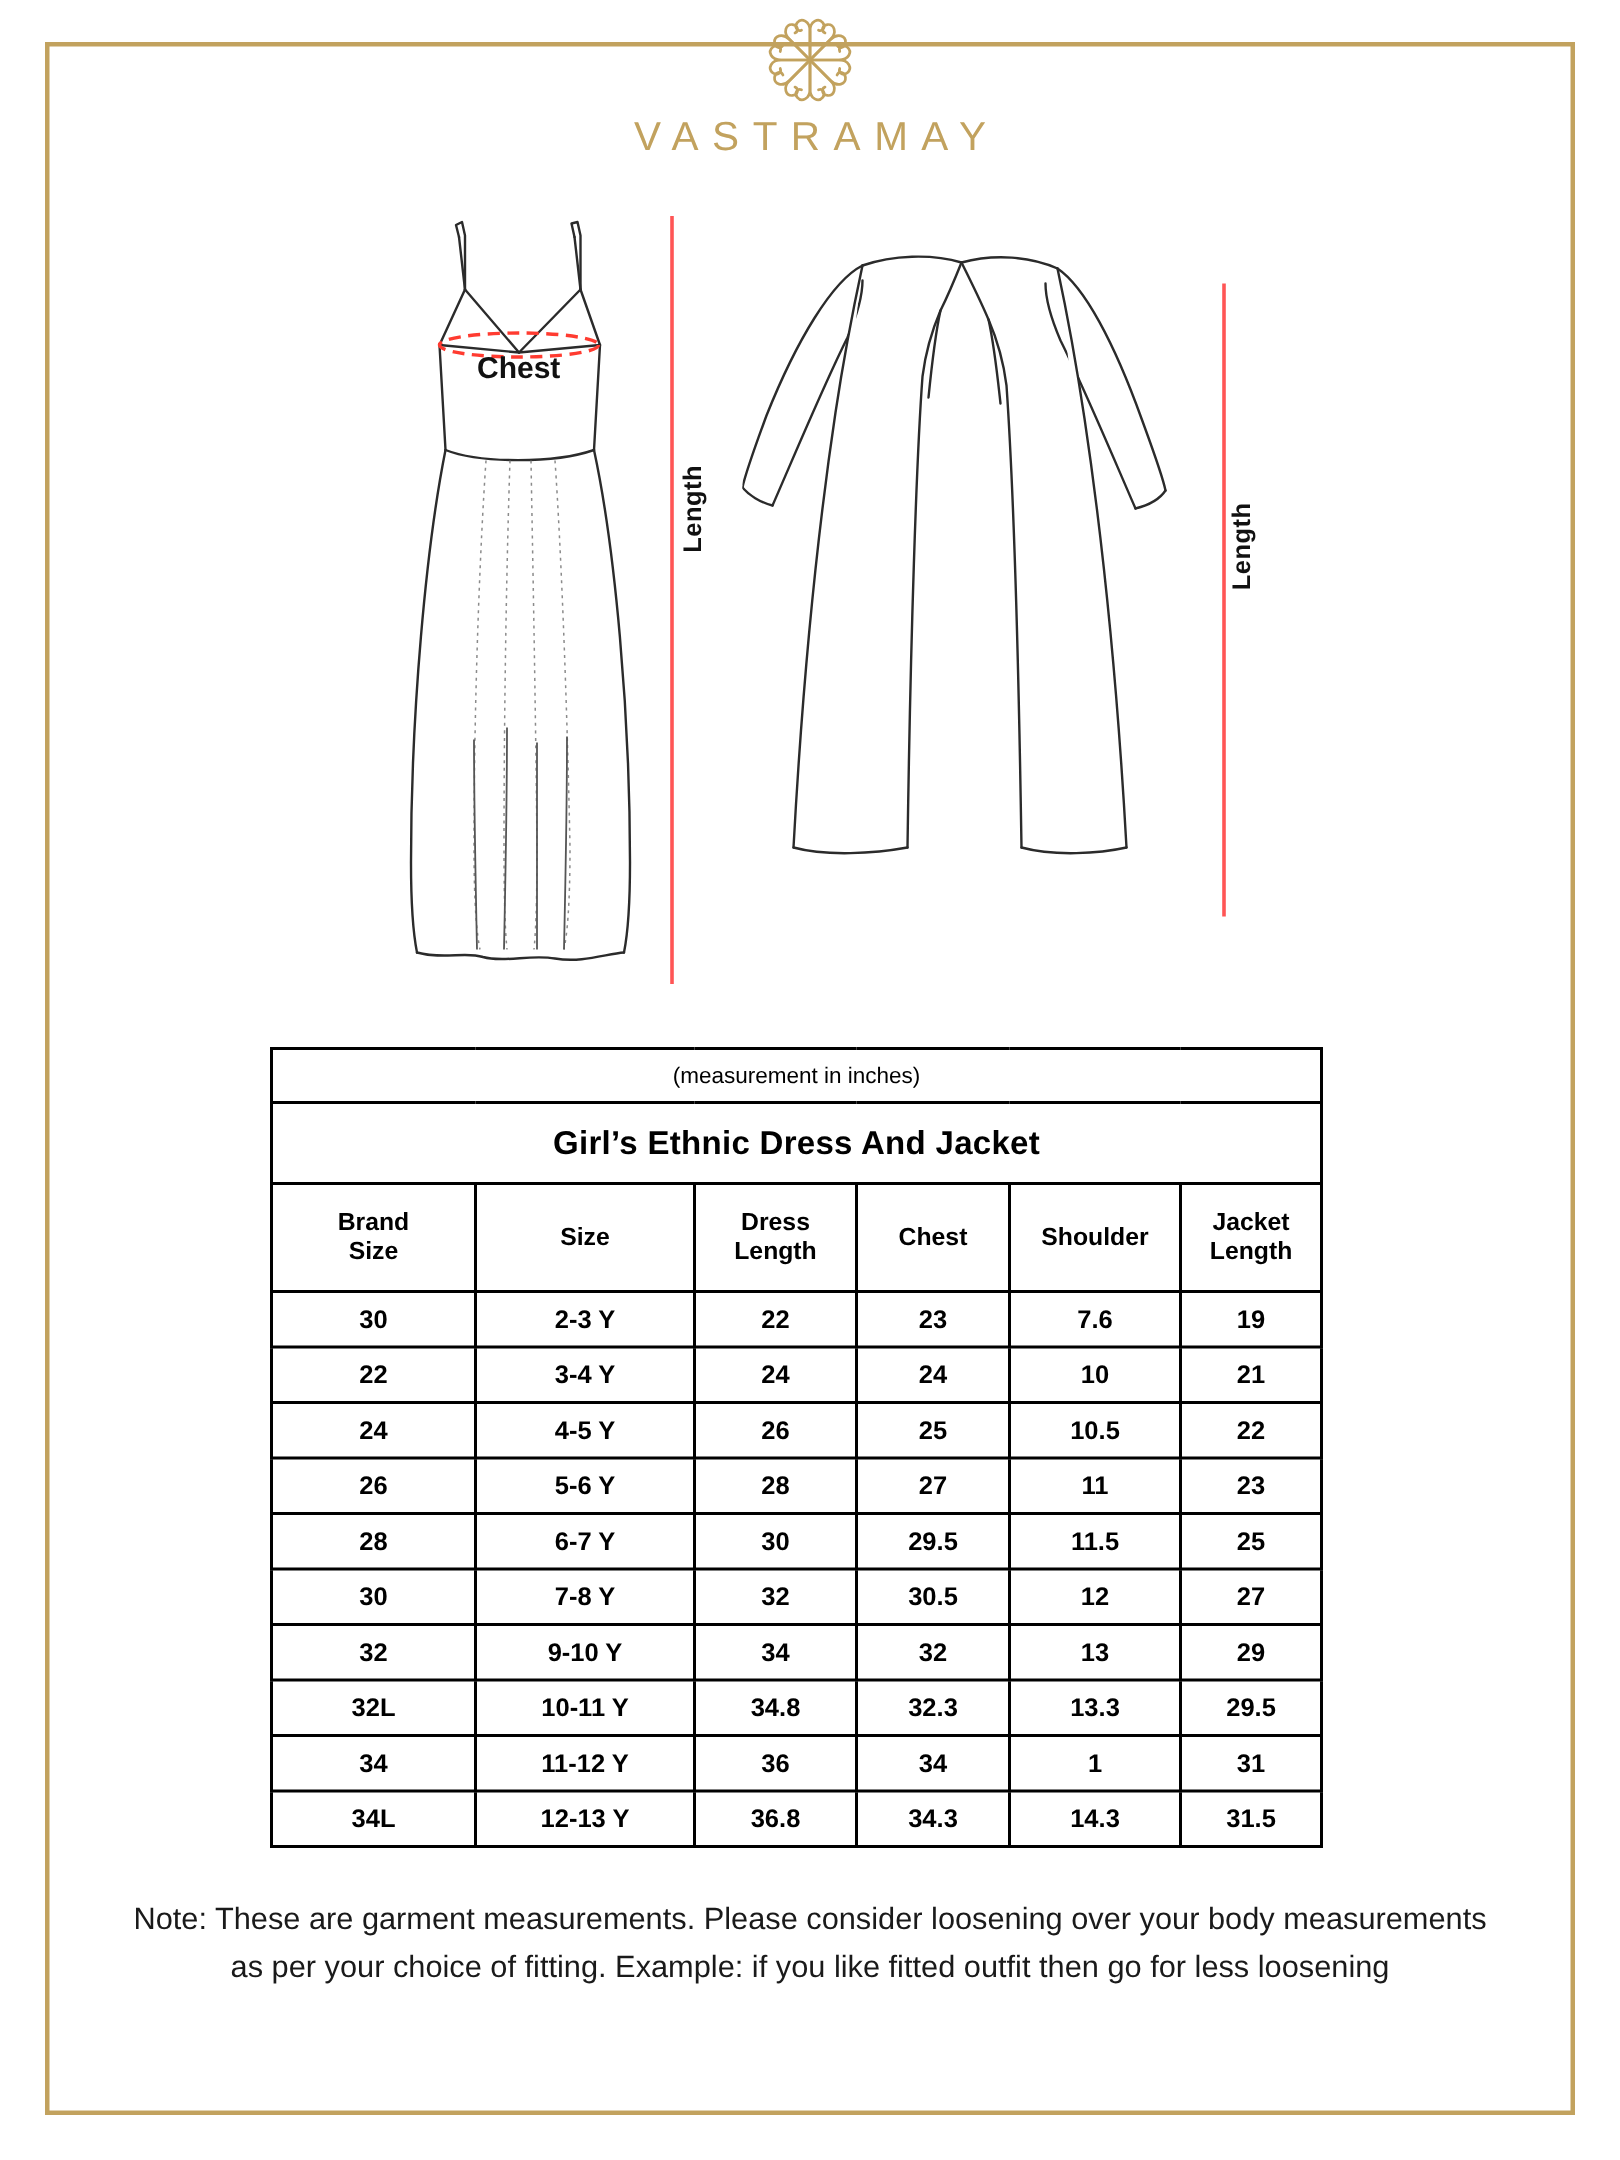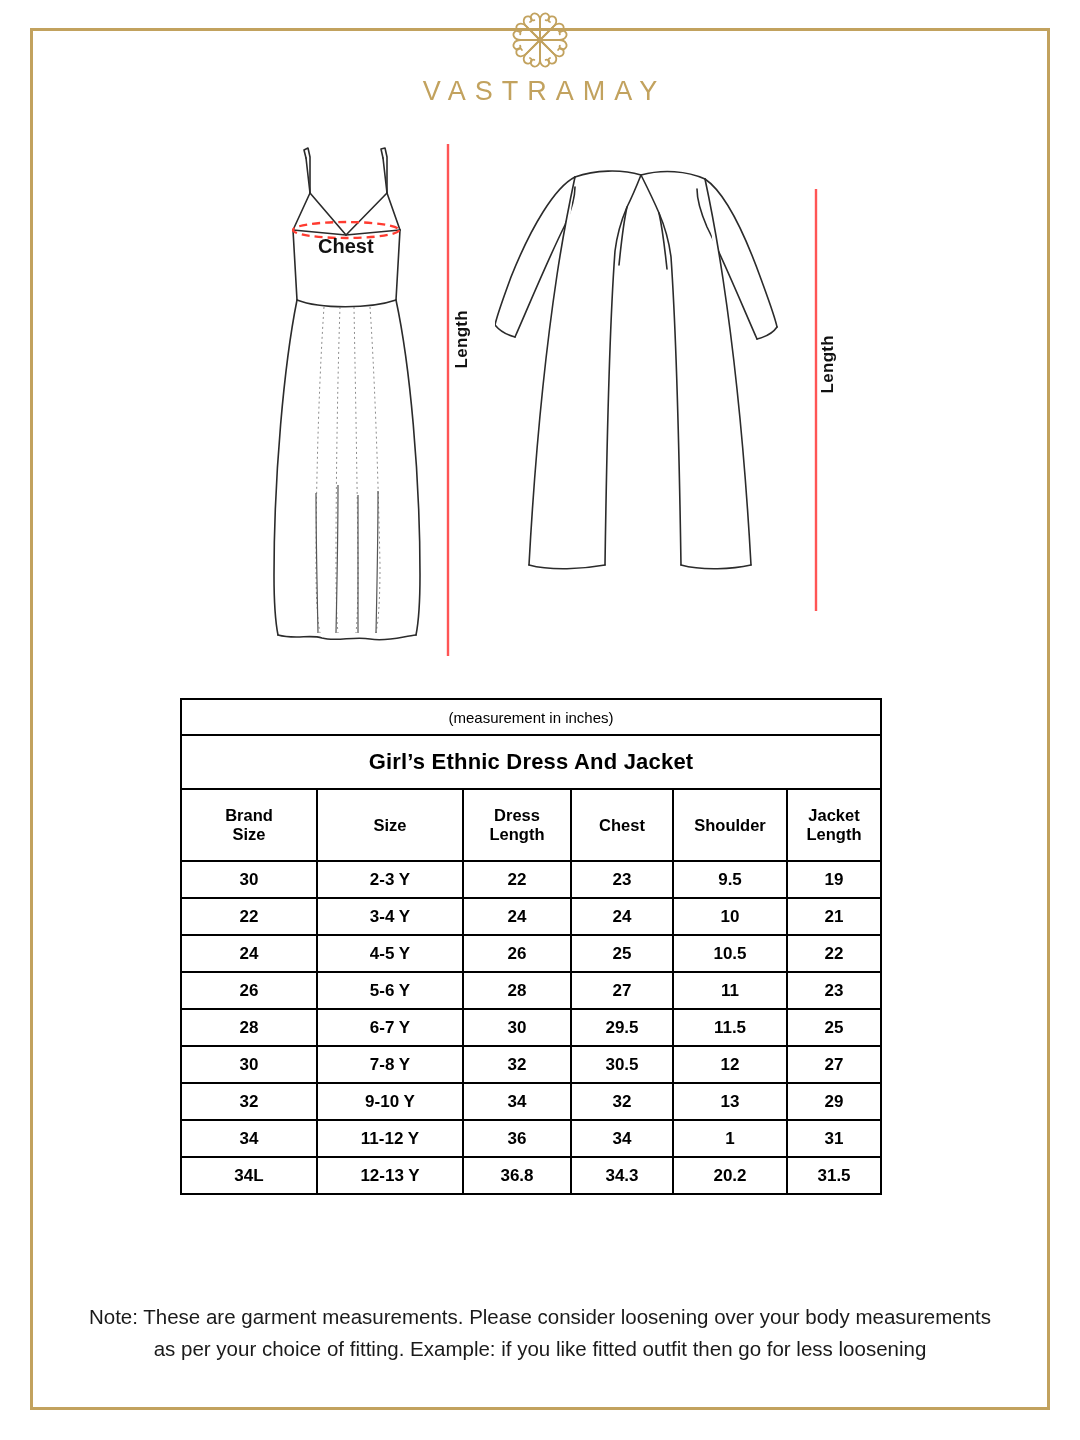--- a/index.html
+++ b/index.html
@@ -149,21 +149,21 @@
   .c2 { width: 146px; }
   .c3 { width: 108px; }
   .c4 { width: 102px; }
   .c5 { width: 114px; }
   .c6 { width: 94px; }
 
   
   #note {
     position: absolute;
     left: 45px;
-    top: 1301px;
+    top: 1264px;
     width: 990px;
     text-align: center;
     font-family: "Liberation Sans", sans-serif;
     font-size: 20.5px;
     color: #1a1a1a;
     line-height: 1.55;
   }
   #note .note-line { display: block; }
 </style>
 </head>
@@ -348,21 +348,21 @@
             <span>Length</span>
           </th>
         </tr>
       </thead>
       <tbody id="size-table-body">
           <tr>
             <td>30</td>
             <td>2-3 Y</td>
             <td>22</td>
             <td>23</td>
-            <td>9.5</td>
+            <td>7.6</td>
             <td>19</td>
           </tr>
           <tr>
             <td>22</td>
             <td>3-4 Y</td>
             <td>24</td>
             <td>24</td>
             <td>10</td>
             <td>21</td>
           </tr>
@@ -400,33 +400,41 @@
           </tr>
           <tr>
             <td>32</td>
             <td>9-10 Y</td>
             <td>34</td>
             <td>32</td>
             <td>13</td>
             <td>29</td>
           </tr>
           <tr>
+            <td>32L</td>
+            <td>10-11 Y</td>
+            <td>34.8</td>
+            <td>32.3</td>
+            <td>13.3</td>
+            <td>29.5</td>
+          </tr>
+          <tr>
             <td>34</td>
             <td>11-12 Y</td>
             <td>36</td>
             <td>34</td>
             <td>1</td>
             <td>31</td>
           </tr>
           <tr>
             <td>34L</td>
             <td>12-13 Y</td>
             <td>36.8</td>
             <td>34.3</td>
-            <td>20.2</td>
+            <td>14.3</td>
             <td>31.5</td>
           </tr>
         </tbody>
     </table>
   </div>
 
   <div id="note">
     <span class="note-line">Note: These are garment measurements. Please consider loosening over your body measurements</span>
     <span class="note-line">as per your choice of fitting. Example: if you like fitted outfit then go for less loosening</span>
   </div>

